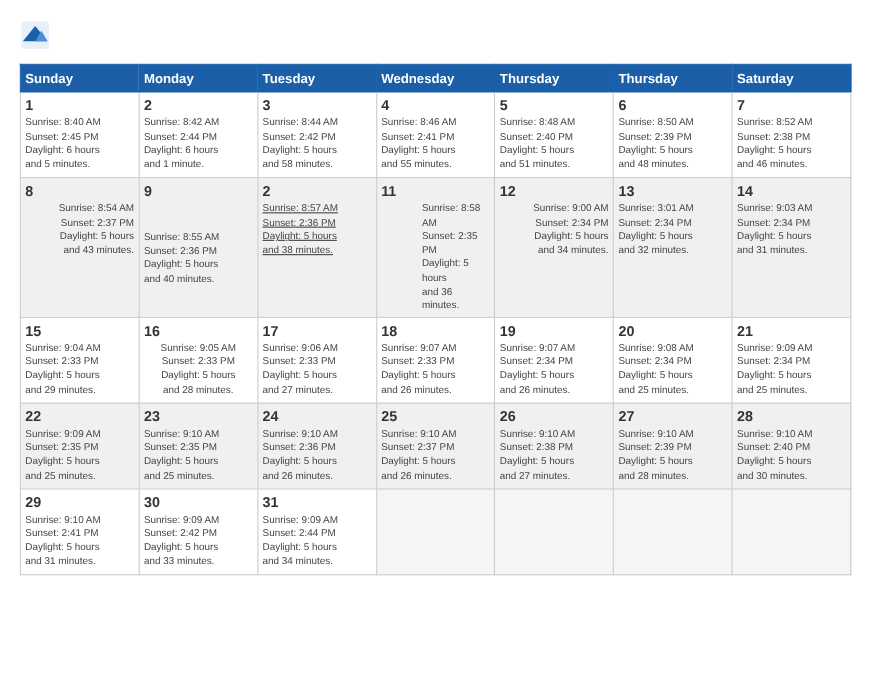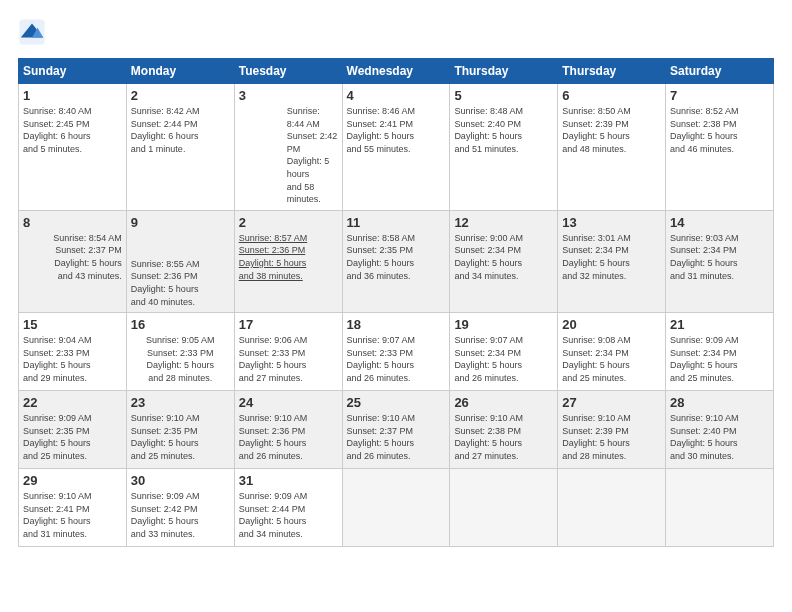--- a/index.html
+++ b/index.html
@@ -128,21 +128,21 @@
           </td>
           <td>
             <span class="day-num">2</span>
             <div class="day-info" style="white-space: pre-line;">Sunrise: 8:42 AM
 Sunset: 2:44 PM
 Daylight: 6 hours
 and 1 minute.</div>
           </td>
           <td>
             <span class="day-num">3</span>
-            <div class="day-info" style="white-space: pre-line; margin-left: 48px;">Sunrise: 8:44 AM
+            <div class="day-info" style="white-space: pre-line;">Sunrise: 8:44 AM
 Sunset: 2:42 PM
 Daylight: 5 hours
 and 58 minutes.</div>
           </td>
           <td>
             <span class="day-num">4</span>
             <div class="day-info" style="white-space: pre-line;">Sunrise: 8:46 AM
 Sunset: 2:41 PM
 Daylight: 5 hours
 and 55 minutes.</div>
@@ -186,28 +186,28 @@
           </td>
           <td class="gray-row">
             <span class="day-num">2</span>
             <div class="day-info" style="white-space: pre-line; text-decoration: underline;">Sunrise: 8:57 AM
 Sunset: 2:36 PM
 Daylight: 5 hours
 and 38 minutes.</div>
           </td>
           <td class="gray-row">
             <span class="day-num">11</span>
-            <div class="day-info" style="white-space: pre-line;">Sunrise: 8:58 AM
+            <div class="day-info" style="white-space: pre-line; margin-left: 37px;">Sunrise: 8:58 AM
 Sunset: 2:35 PM
 Daylight: 5 hours
 and 36 minutes.</div>
           </td>
           <td class="gray-row">
             <span class="day-num">12</span>
-            <div class="day-info" style="white-space: pre-line;">Sunrise: 9:00 AM
+            <div class="day-info" style="white-space: pre-line; text-align: right;">Sunrise: 9:00 AM
 Sunset: 2:34 PM
 Daylight: 5 hours
 and 34 minutes.</div>
           </td>
           <td class="gray-row">
             <span class="day-num">13</span>
             <div class="day-info" style="white-space: pre-line;">Sunrise: 3:01 AM
 Sunset: 2:34 PM
 Daylight: 5 hours
 and 32 minutes.</div>

